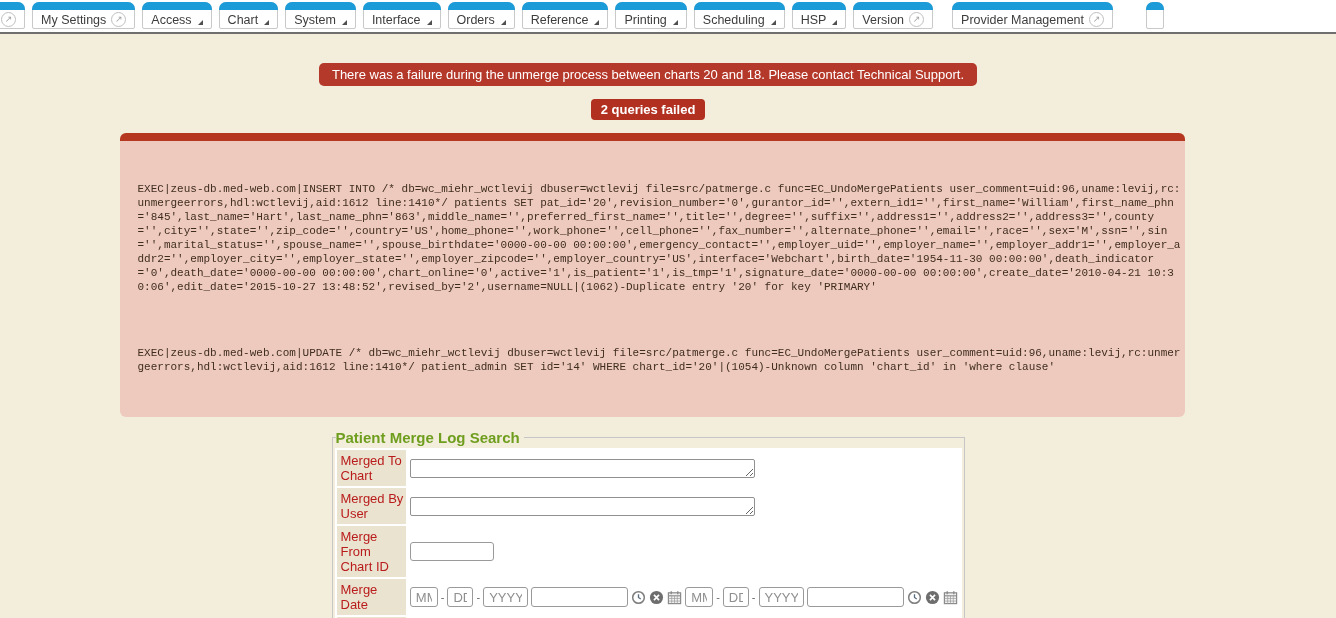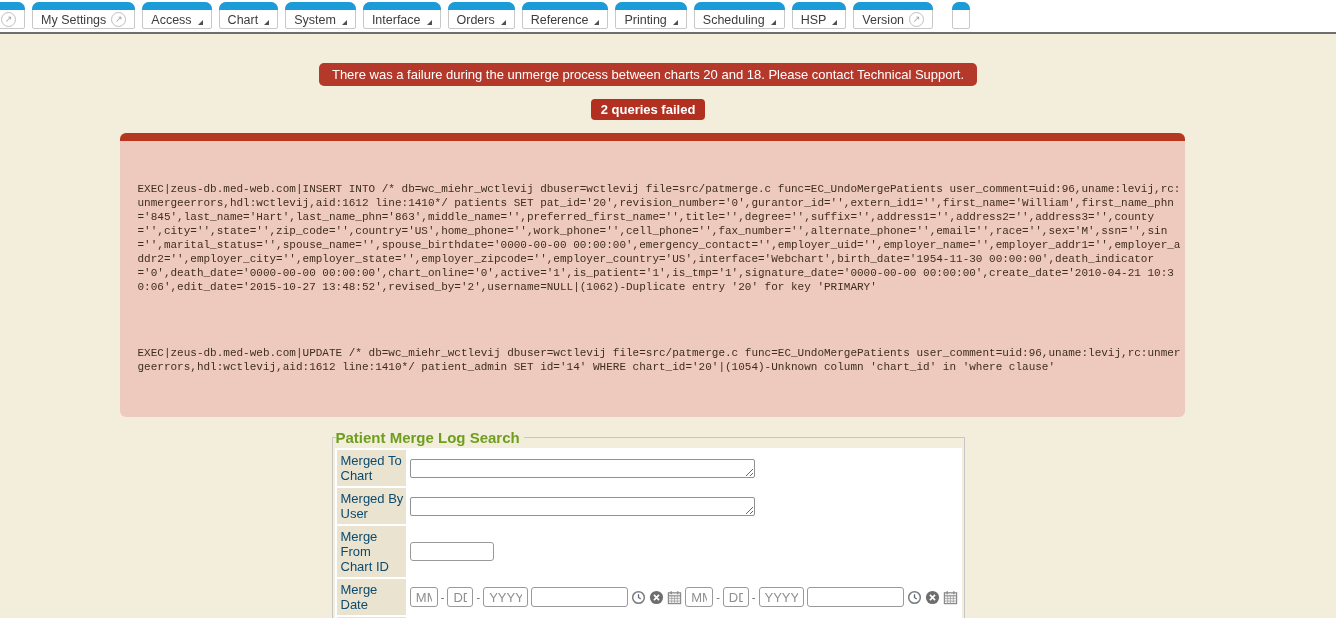--- a/index.html
+++ b/index.html
@@ -66,21 +66,21 @@
   .sqlblock + .sqlblock { margin-top:24px; }
 
   
   .searchform { width:633px; margin:12px auto 0; position:relative; left:-20px; }
   fieldset { border:1px solid #c6c6c6; padding:2px; margin:0; background:transparent; }
   legend {
     color:#6f9e1f; font-weight:bold; font-size:15px; padding:0 4px 0 0; margin-left:1px;
   }
   table.formtbl { width:100%; border-collapse:separate; border-spacing:2px; background:#fff; }
   td.lbl {
-    background:#eae3cf; width:97px; font-size:13px; color:#0c4a6e;
+    background:#eae3cf; width:97px; font-size:13px; color:#b91c1c;
     padding:3px 2px 3px 4px; vertical-align:middle;
   }
   td.ctl { background:#fff; padding:1px 2px; vertical-align:middle; }
   textarea.t {
     width:345px; height:19px; font:13px "Liberation Sans",sans-serif;
     border:1px solid #919191; border-radius:2px; resize:both; padding:1px 2px;
     display:block; margin:1px 0;
   }
   input.small {
     width:84px; height:19px; border:1px solid #9a9a9a; border-radius:3px;
@@ -138,20 +138,24 @@
   <div class="tab">
       <span>Scheduling</span>
       <span class="menu-mark"></span>
     </div>
   <div class="tab">
       <span>HSP</span>
       <span class="menu-mark"></span>
     </div>
   <div class="tab">
       <span>Version</span>
+      <span class="ext"></span>
+    </div>
+  <div class="tab">
+      <span>Provider Management</span>
       <span class="ext"></span>
     </div>
   <div class="tab"></div>
 
 </div>
 
 <div class="banner">There was a failure during the unmerge process between charts 20 and 18. Please contact Technical Support.</div>
 <div class="badge">2 queries failed</div>
 
 <div class="sqlbox">

